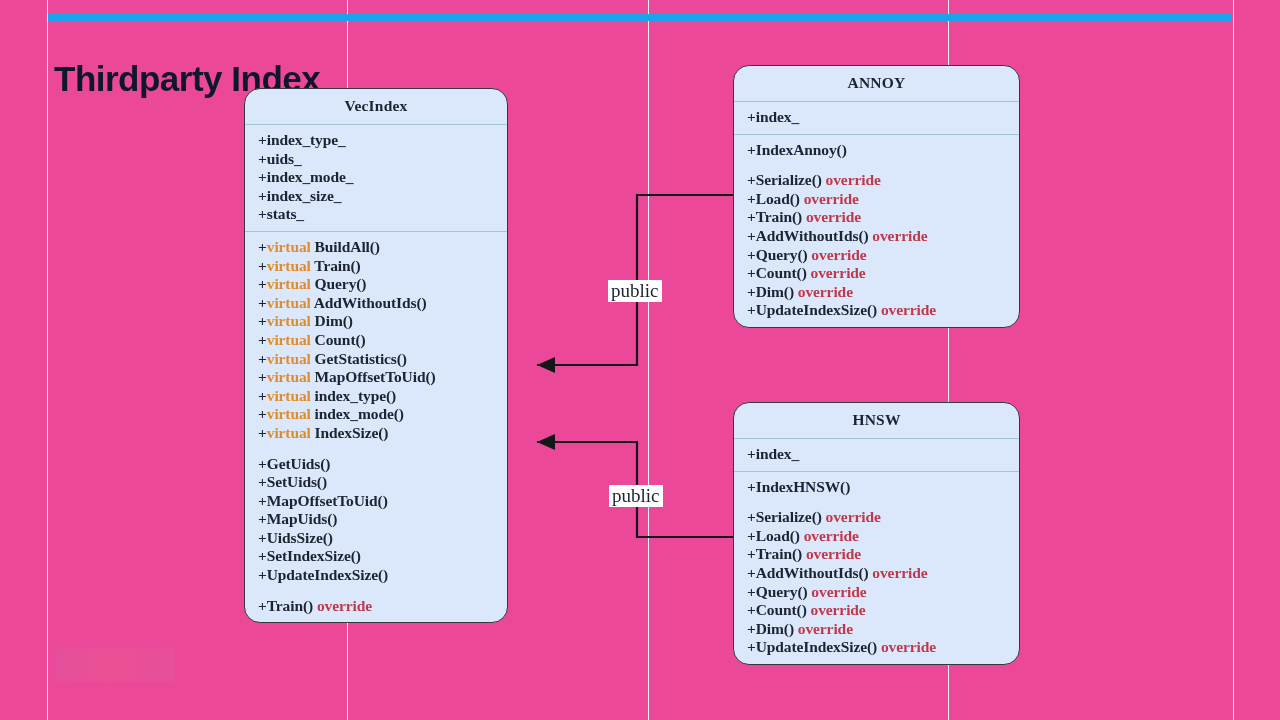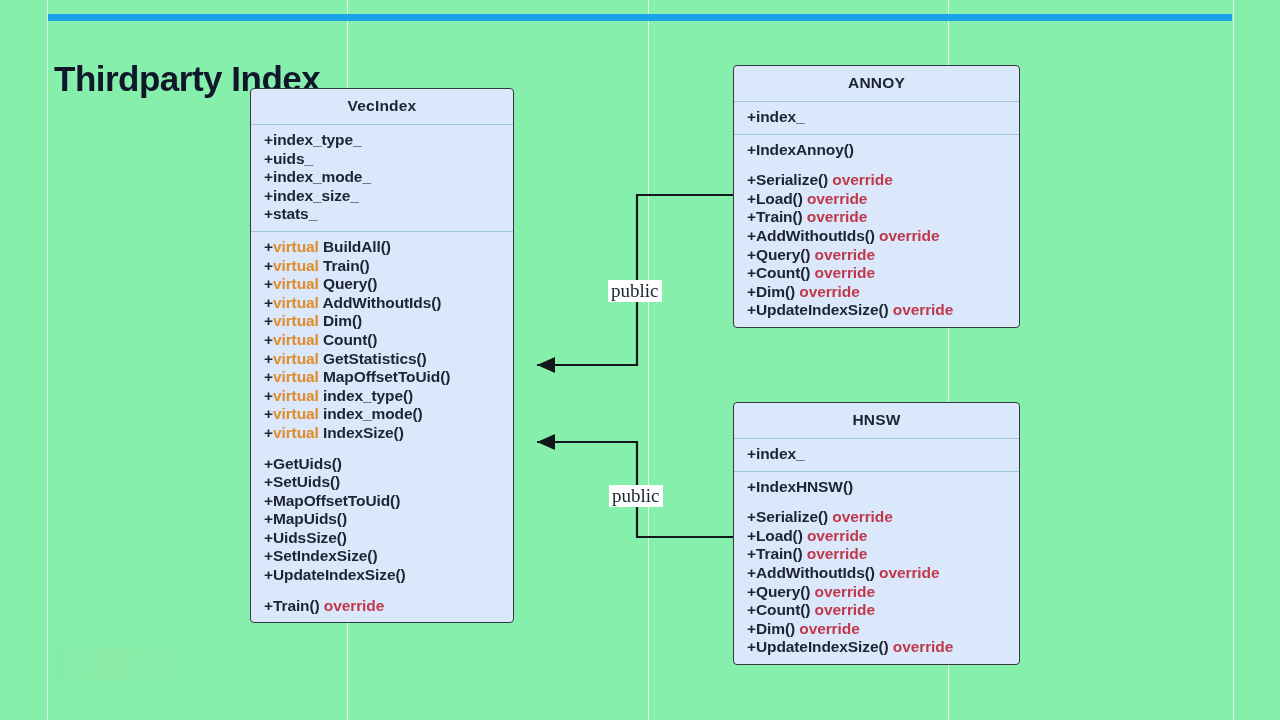--- a/index.html
+++ b/index.html
@@ -13,21 +13,21 @@
     overflow: hidden;
     font-family: "DejaVu Sans", sans-serif;
     position: relative;
   }
 
   
   #slide {
     position: absolute;
     left: 0; top: 0;
     width: 1280px; height: 720px;
-    background: #86efac;
+    background: #ec4899;
   }
 
   
   .vline {
     position: absolute;
     top: 0;
     width: 1px;
     height: 720px;
     background: #f0f2f4;
   }
@@ -72,23 +72,23 @@
     border-radius: 3px;
     filter: blur(1px);
   }
 
   
   .uml-class {
     position: absolute;
     box-sizing: border-box;
     background: #dbe7fb;
     border: 1.3px solid #34393f;
-    border-radius: 4px;
+    border-radius: 16px;
     overflow: hidden;
-    font-family: Liberation Sans, sans-serif;
+    font-family: Liberation Serif, serif;
     color: #1b2430;
   }
   .uml-section {
     box-sizing: border-box;
     padding: 6px 0 7px 13px;
   }
   .uml-section + .uml-section {
     border-top: 1.3px solid #9ec5d8;
   }
   .uml-name {
@@ -103,21 +103,21 @@
     line-height: 18.6px;
     white-space: nowrap;
     font-weight: bold;
     letter-spacing: -0.1px;
   }
   .uml-row.spacer-before { margin-top: 12px; }
   .kw-virtual  { color: #e08c28; }
   .kw-override { color: #c0394b; }
 
   
-  #class-vecindex { left: 250px; top: 88px;  width: 264px; }
+  #class-vecindex { left: 244px; top: 88px;  width: 264px; }
   #class-annoy    { left: 733px; top: 65px;  width: 287px; }
   #class-hnsw     { left: 733px; top: 402px; width: 287px; }
 
   
   .connector {
     position: absolute;
     pointer-events: none;
   }
   .conn-label {
     position: absolute;

